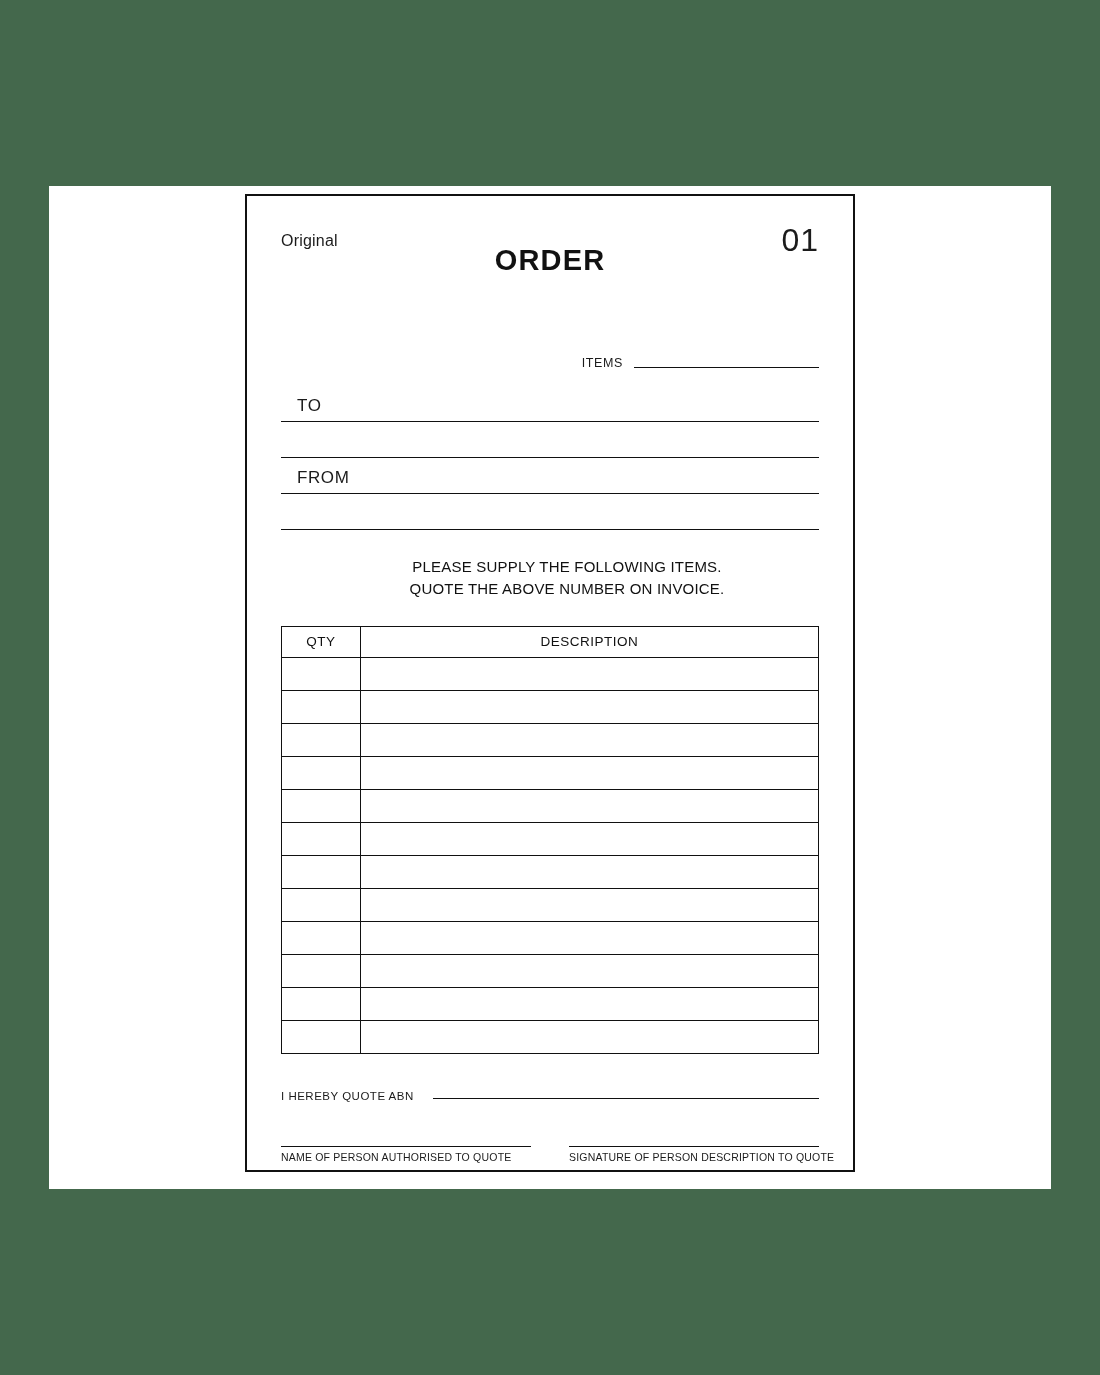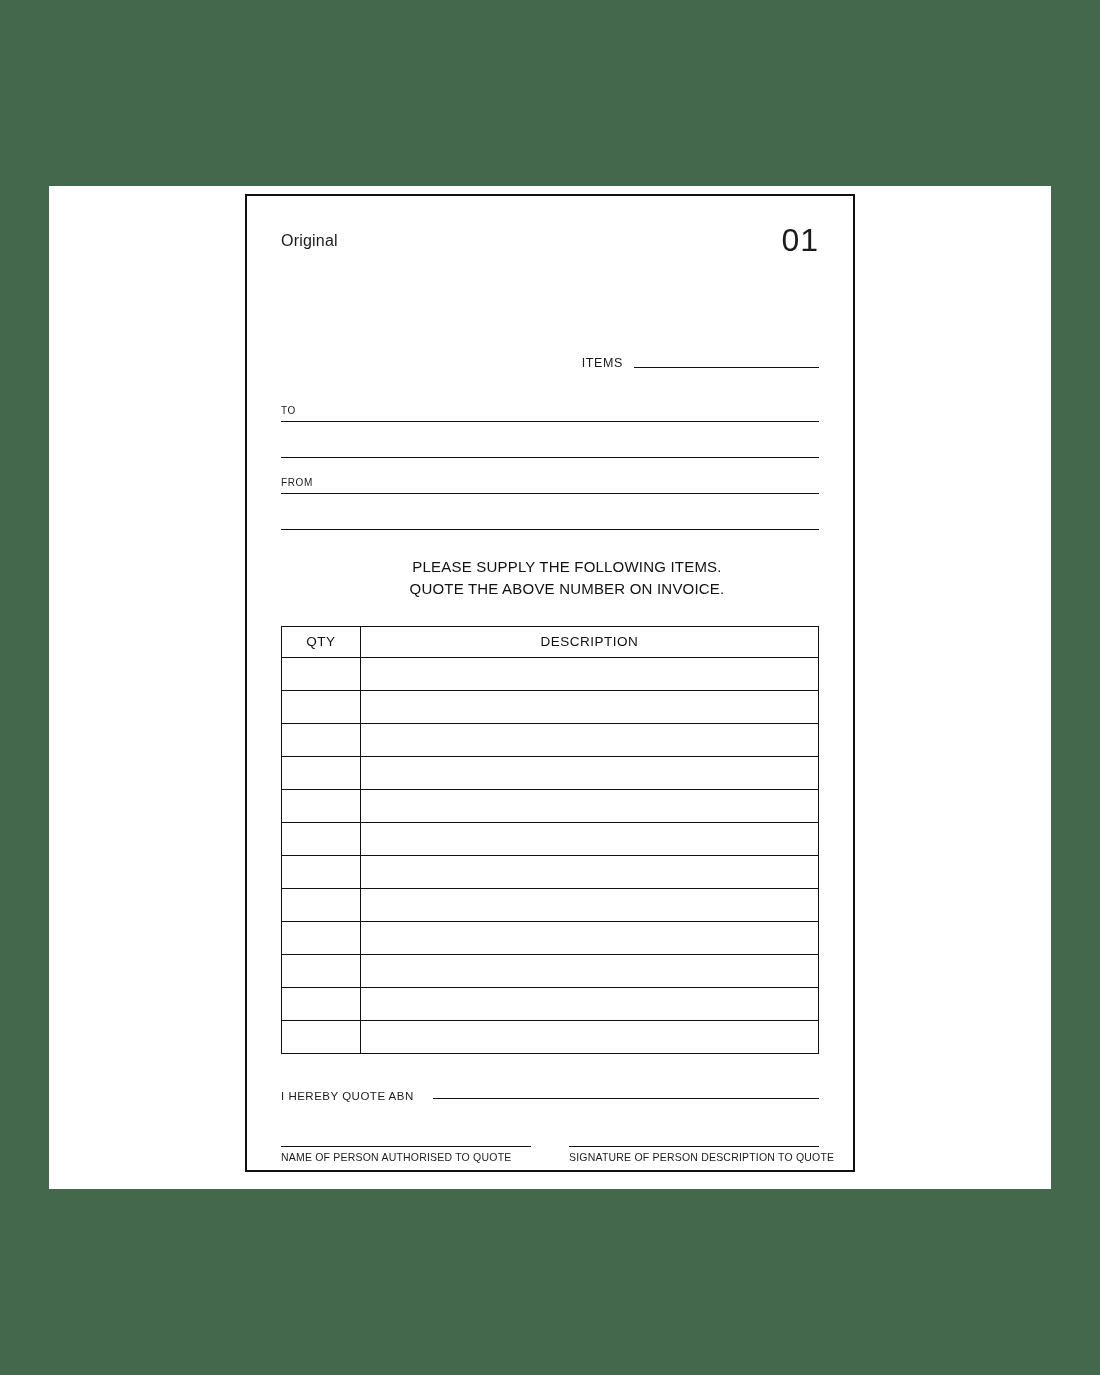--- a/index.html
+++ b/index.html
@@ -100,23 +100,23 @@
   .field-block {
     position: relative;
   }
   .field-line {
     position: relative;
     height: 35px;
     border-bottom: 1.5px solid #111111;
   }
   .field-line .field-label {
     position: absolute;
-    left: 0;
+    left: 16px;
     bottom: 5px;
-    font-size: 10px;
+    font-size: 17px;
     letter-spacing: 0.6px;
     color: #1b1b1b;
   }
   .to-block { margin-top: 10px; }
   .from-block { margin-top: 0; }
 
   
   .instructions {
     margin-top: 26px;
     text-align: center;
@@ -196,20 +196,21 @@
 </style>
 </head>
 <body>
 
 <div class="page-canvas">
   <div class="form-sheet">
     <div class="form-inner">
 
       <div class="header-row">
         <div class="lbl-original">Original</div>
+        <div class="title-order">ORDER</div>
         <div class="doc-number">01</div>
       </div>
 
       <div class="date-row">
         <div class="date-label">ITEMS</div>
         <div class="date-rule"></div>
       </div>
 
       <div class="field-block to-block">
         <div class="field-line">

